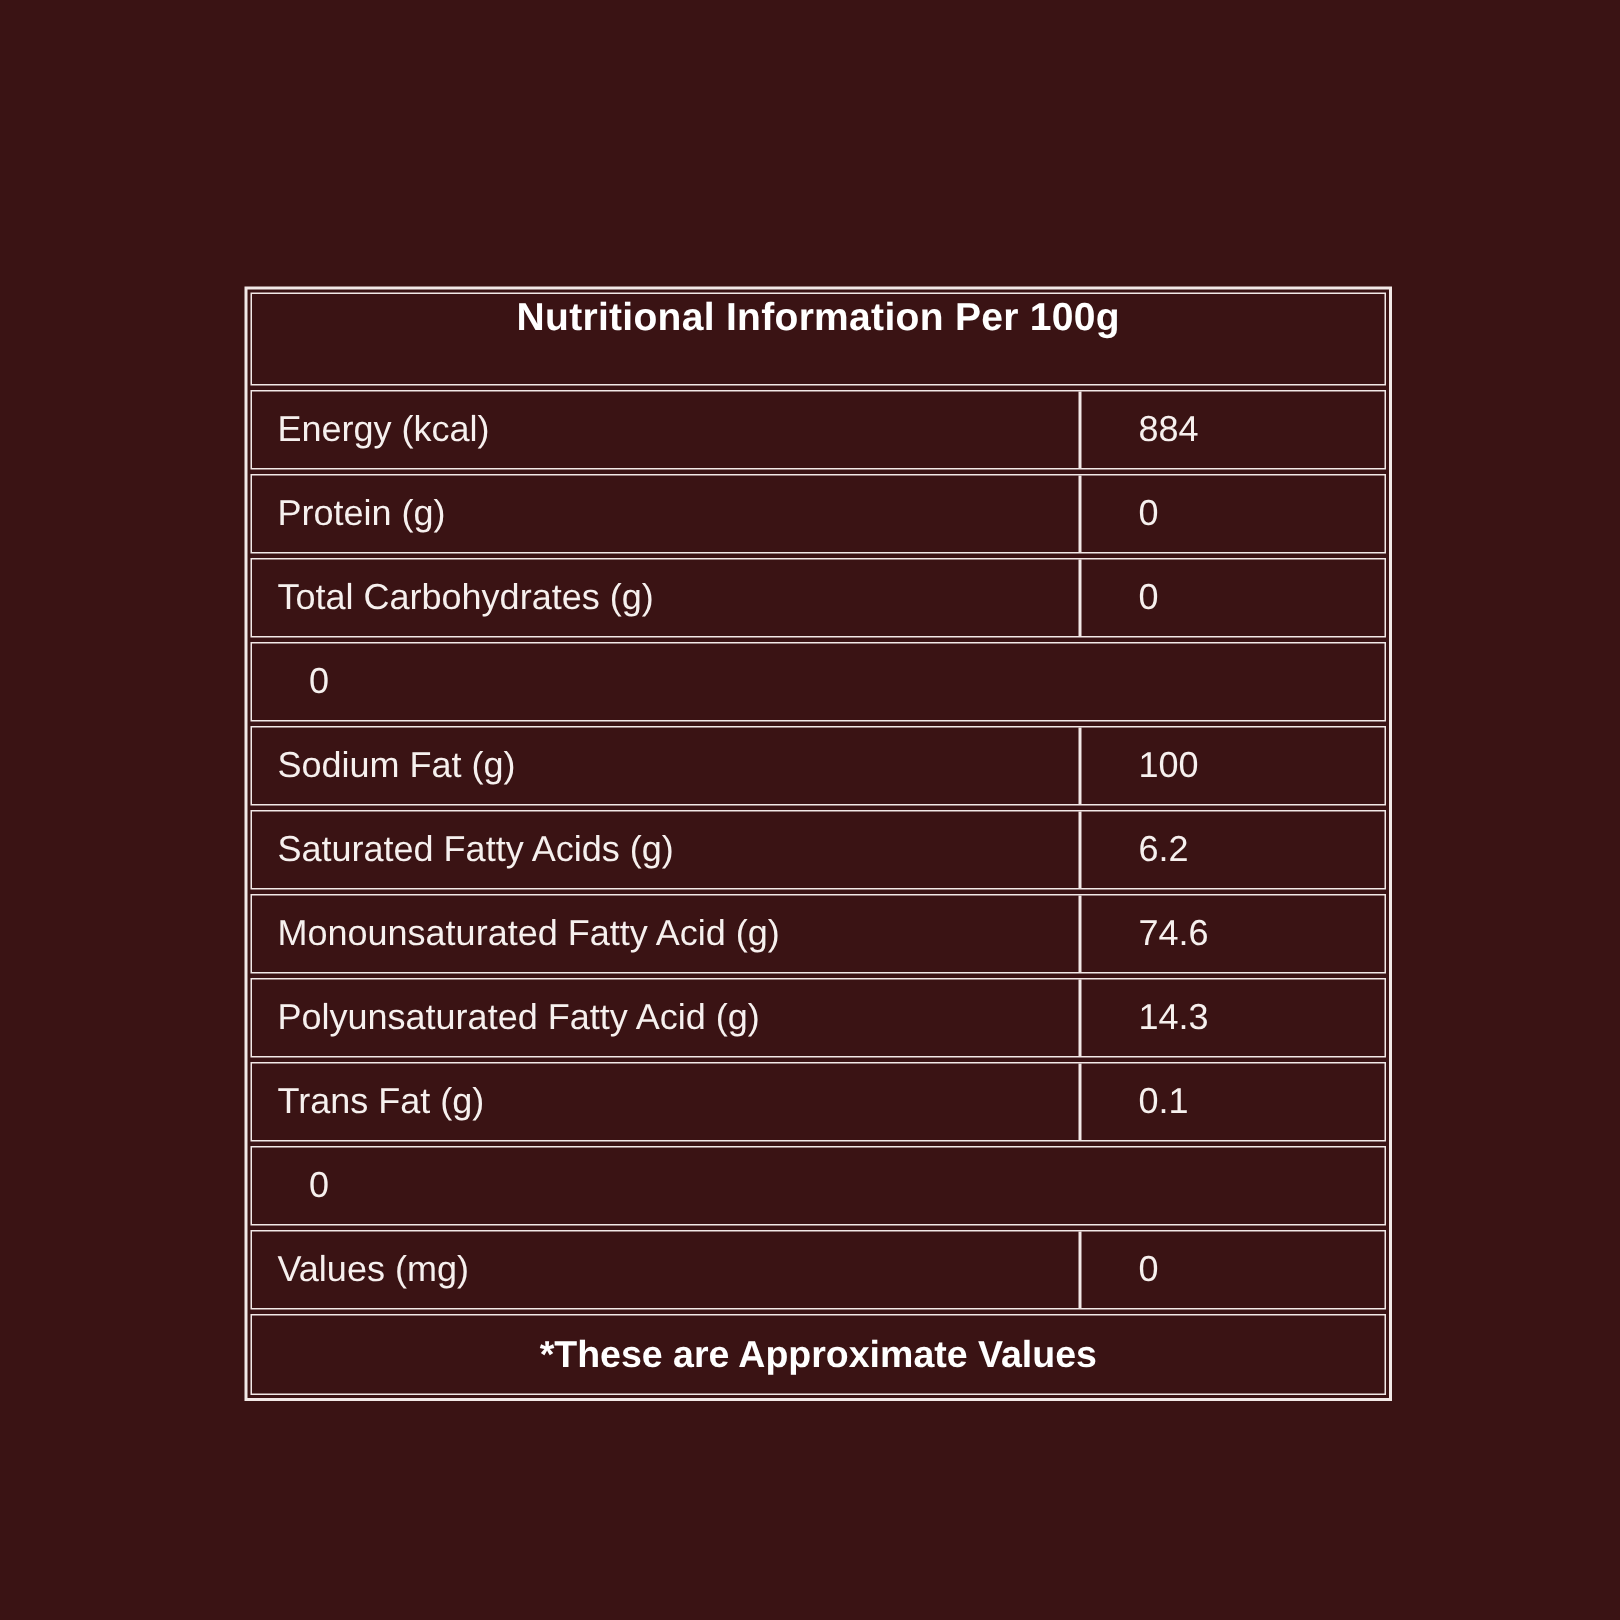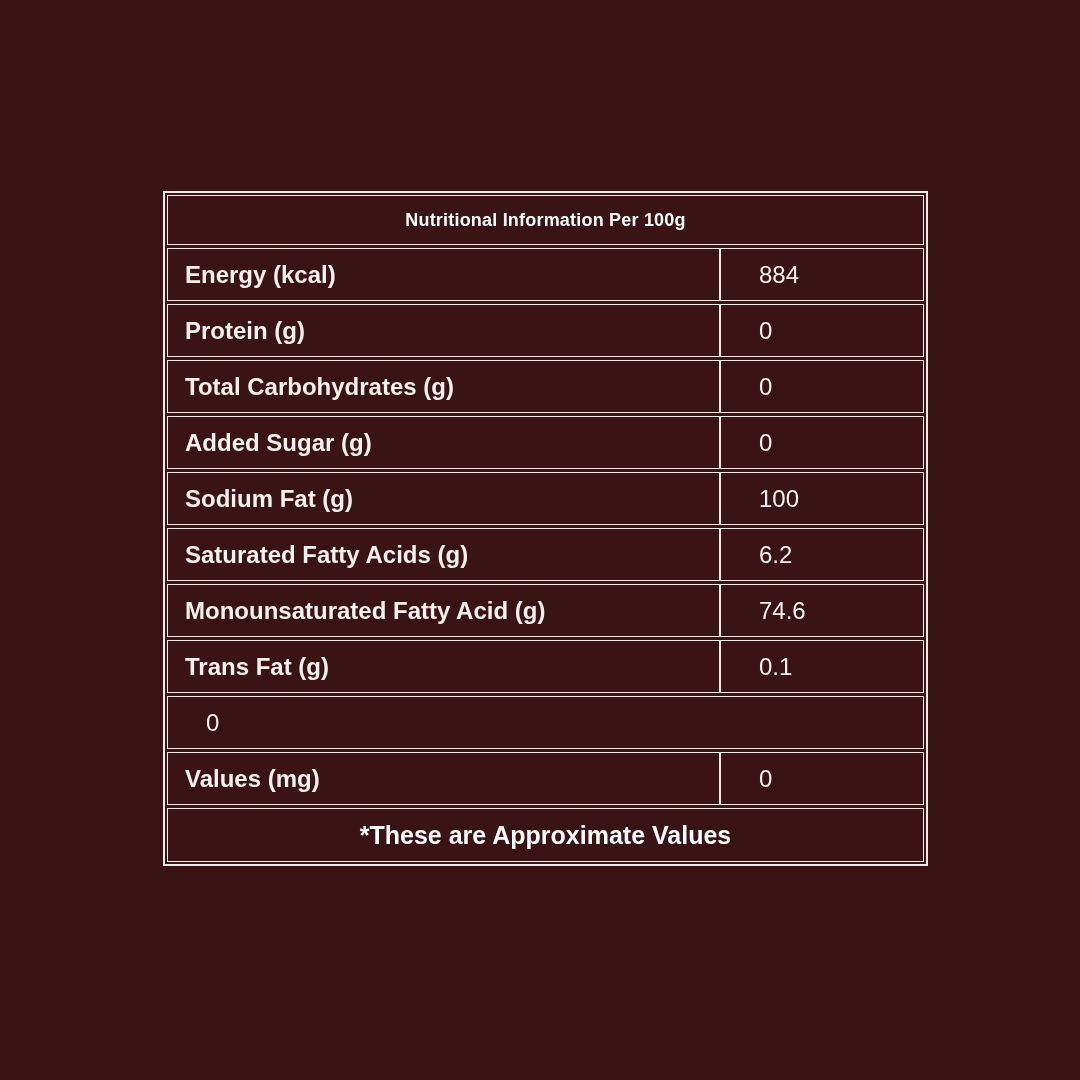--- a/index.html
+++ b/index.html
@@ -31,45 +31,43 @@
   .row{
     box-sizing:border-box;
     border:1.5px solid var(--line);
     display:flex;
     align-items:stretch;
     height:53px;
     color:var(--text);
     font-size:24px;
   }
   .row.header-row{
-    height:50px;
-    align-items:center;
+    height:62px;
     justify-content:center;
     font-weight:bold;
-    font-size:18px;
+    font-size:26px;
     color:var(--bold-text);
     letter-spacing:0.2px;
   }
   .row.footer-row{
     height:54px;
     align-items:center;
     justify-content:center;
     font-weight:bold;
     font-size:25px;
     color:var(--bold-text);
   }
   .cell-label{
     box-sizing:border-box;
     flex:0 0 553px;
     width:553px;
     border-right:2px solid var(--line);
     display:flex;
     align-items:center;
     padding-left:17px;
-    font-weight:bold;
   }
   .cell-value{
     flex:1 1 auto;
     display:flex;
     align-items:center;
     padding-left:38px;
   }
 </style>
 </head>
 <body>
@@ -89,39 +87,42 @@
     <div class="cell-label">Protein (g)</div>
     <div class="cell-value">0</div>
   </div>
 
   <div class="row">
     <div class="cell-label">Total Carbohydrates (g)</div>
     <div class="cell-value">0</div>
   </div>
 
   <div class="row">
-    <div class="cell-label">Added Sugar (g)</div>
     <div class="cell-value">0</div>
   </div>
 
   <div class="row">
     <div class="cell-label">Sodium Fat (g)</div>
     <div class="cell-value">100</div>
   </div>
 
   <div class="row">
     <div class="cell-label">Saturated Fatty Acids (g)</div>
     <div class="cell-value">6.2</div>
   </div>
 
   <div class="row">
     <div class="cell-label">Monounsaturated Fatty Acid (g)</div>
     <div class="cell-value">74.6</div>
   </div>
 
+  <div class="row">
+    <div class="cell-label">Polyunsaturated Fatty Acid (g)</div>
+    <div class="cell-value">14.3</div>
+  </div>
 
   <div class="row">
     <div class="cell-label">Trans Fat (g)</div>
     <div class="cell-value">0.1</div>
   </div>
 
   <div class="row">
     <div class="cell-value">0</div>
   </div>
 

